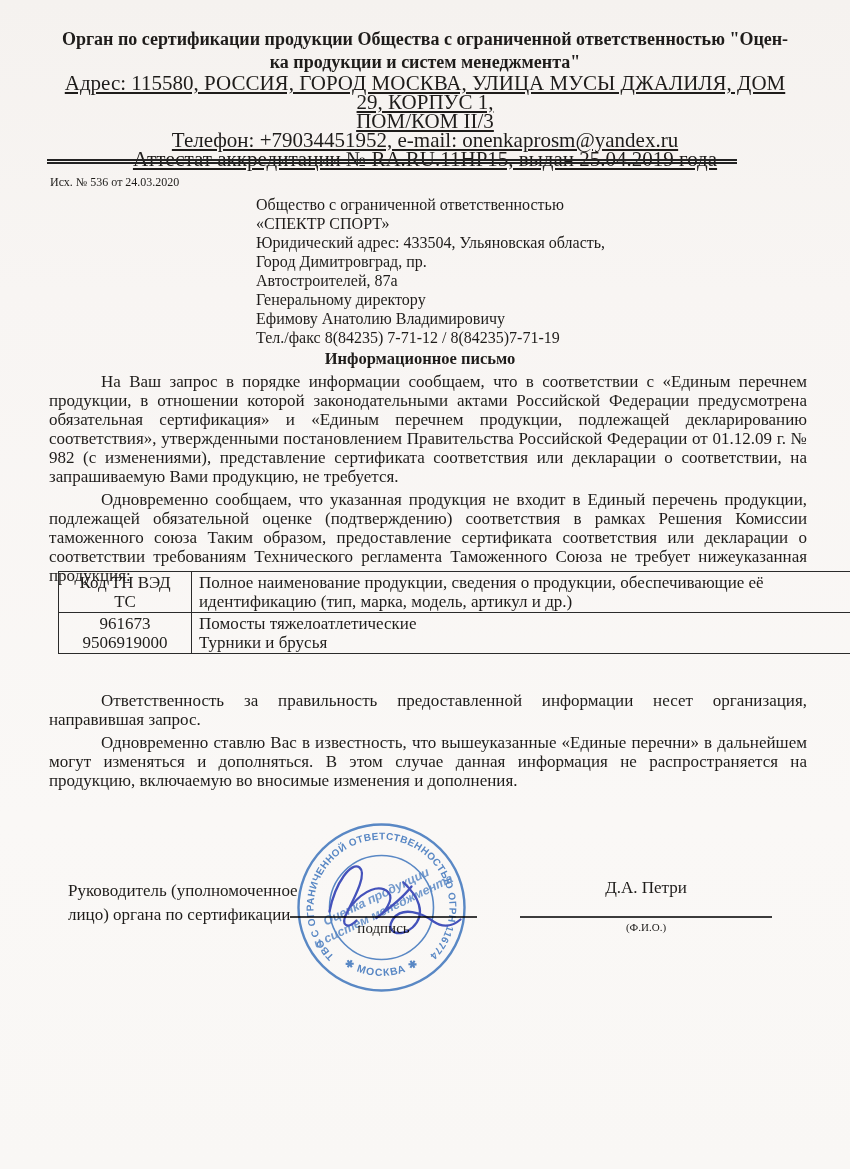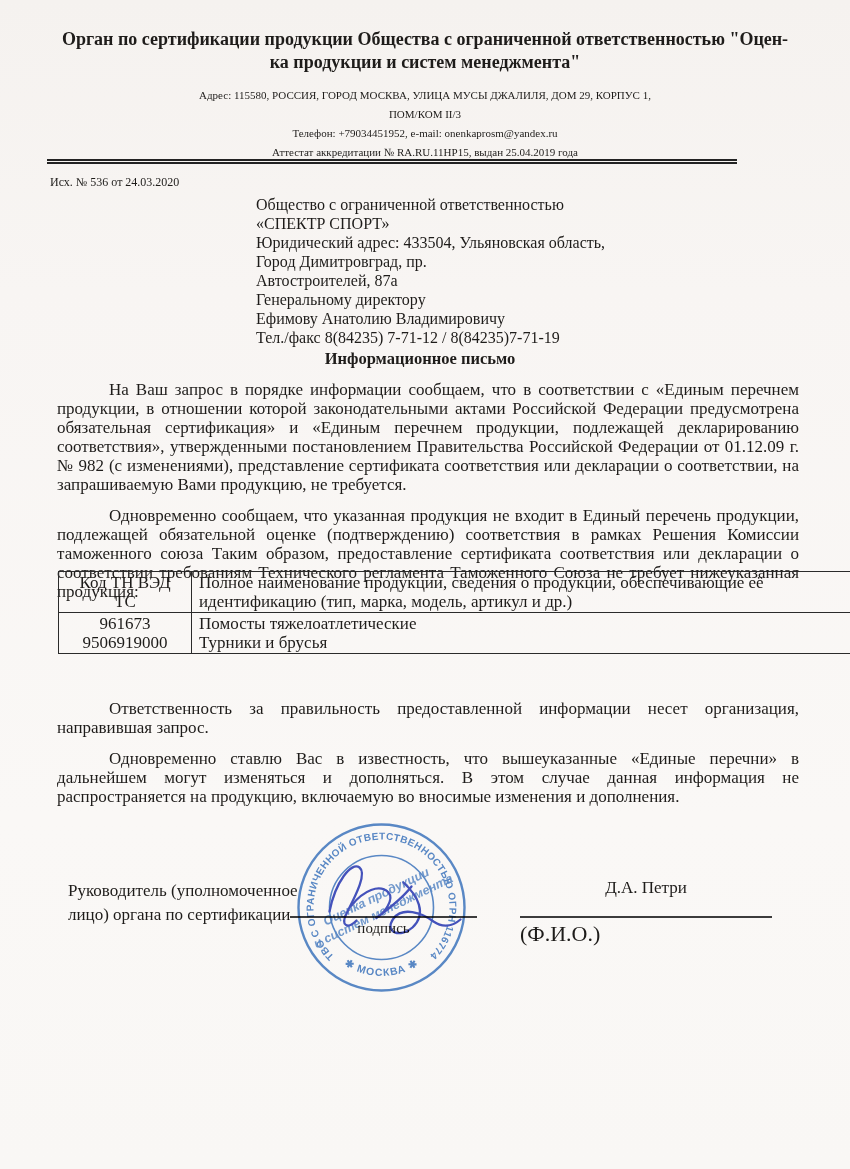--- a/index.html
+++ b/index.html
@@ -8,46 +8,46 @@
     width:850px;height:1169px;
     background:linear-gradient(180deg,#f5f2ef 0%,#f8f5f3 25%,#faf8f6 70%,#f9f7f5 100%);
     font-family:"Liberation Serif", serif;
     color:#1e1c1a;
     overflow:hidden;
   }
   .abs{position:absolute;}
   
   .header{top:28px;left:50px;width:750px;text-align:center;}
   .org-title{font-weight:bold;font-size:18px;line-height:23px;}
-  .header-sub{font-size:11px;line-height:19px;margin-top:12px;}
+  .header-sub{font-size:21px;line-height:19px;margin-top:0;text-decoration:underline;}
   .dbl-rule{top:159px;left:47px;width:690px;height:5px;
     border-top:2px solid #232323;border-bottom:2px solid #232323;box-sizing:border-box;}
   
   .outgoing{top:175px;left:50px;font-size:12px;}
   .recipient{top:195px;right:74px;width:520px;text-align:left;font-size:16px;line-height:19px;}
   
   .letter-title{top:349px;left:45px;width:750px;text-align:center;font-weight:bold;font-size:16.5px;}
   .body-block{left:45px;width:766px;font-size:17px;line-height:19px;text-align:justify;}
-  .body-block p{margin:12px;text-indent:52px;}
+  .body-block p{margin:4px;text-indent:52px;}
   .body1{top:368px;}
   .body2{top:687px;}
   
   .prod-table{top:571px;left:58px;width:793px;border-collapse:collapse;
     font-size:17px;line-height:19px;background:transparent;}
   .prod-table th,.prod-table td{border:1.5px solid #2b2b2b;padding:1px 7px;font-weight:normal;vertical-align:top;}
   .prod-table .c1{width:118px;text-align:center;}
   .prod-table .c2{text-align:left;}
   
   .sig-label{top:879px;left:68px;width:250px;font-size:17px;line-height:24px;}
   .sig-line{border-top:2px solid #3c3c3c;height:0;}
   .sig-line-left{top:916px;left:290px;width:187px;}
   .sig-caption{top:920px;left:290px;width:187px;text-align:center;font-size:15px;}
   .sig-name{top:878px;left:520px;width:252px;text-align:center;font-size:17px;}
   .sig-line-right{top:916px;left:520px;width:252px;}
-  .sig-fio{top:921px;left:520px;width:252px;font-size:22px;}
+  .sig-fio{top:921px;left:520px;width:252px;text-align:center;font-size:11px;}
   
   .stamp{top:819px;left:293px;width:177px;height:177px;mix-blend-mode:multiply;opacity:.92;}
   .stamp text{font-family:"Liberation Sans", sans-serif;}
   .ring-text{font-size:10px;font-weight:bold;letter-spacing:.45px;}
   .bottom-text{font-size:10.5px;font-weight:bold;letter-spacing:1px;}
   .center-text{font-size:12.5px;font-weight:bold;font-style:italic;opacity:.85;}
 </style>
 </head>
 <body>
 

